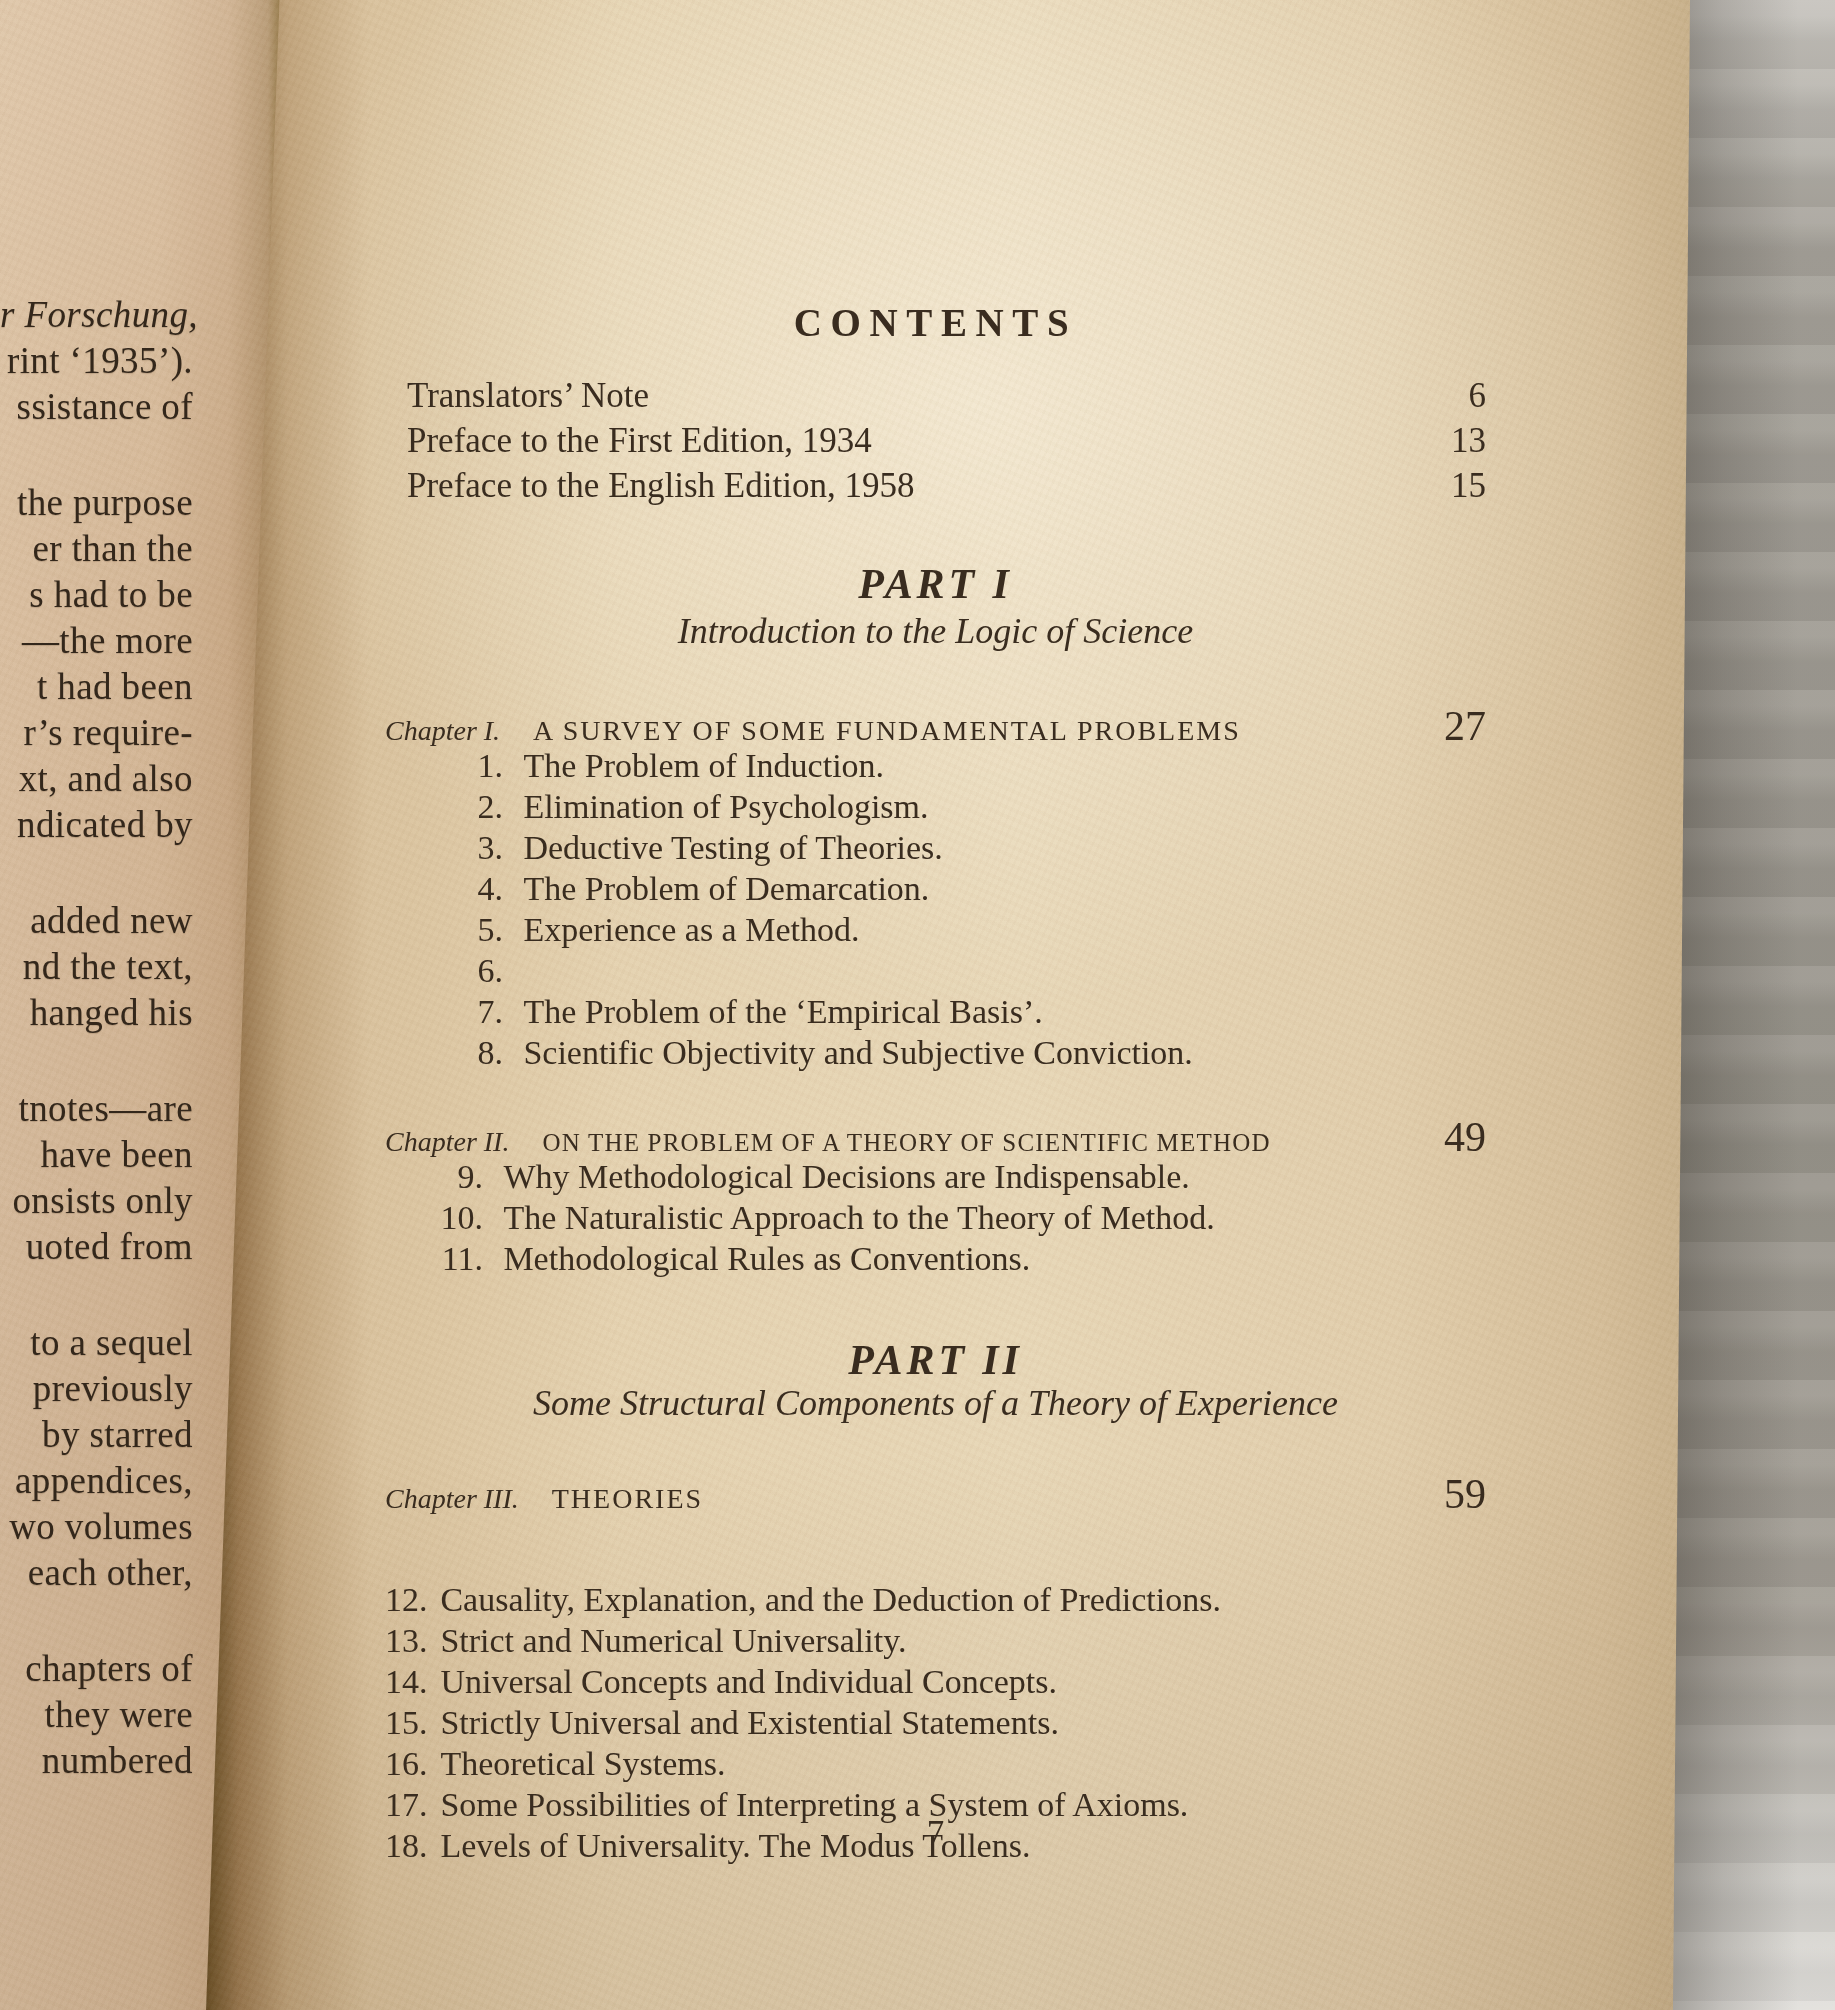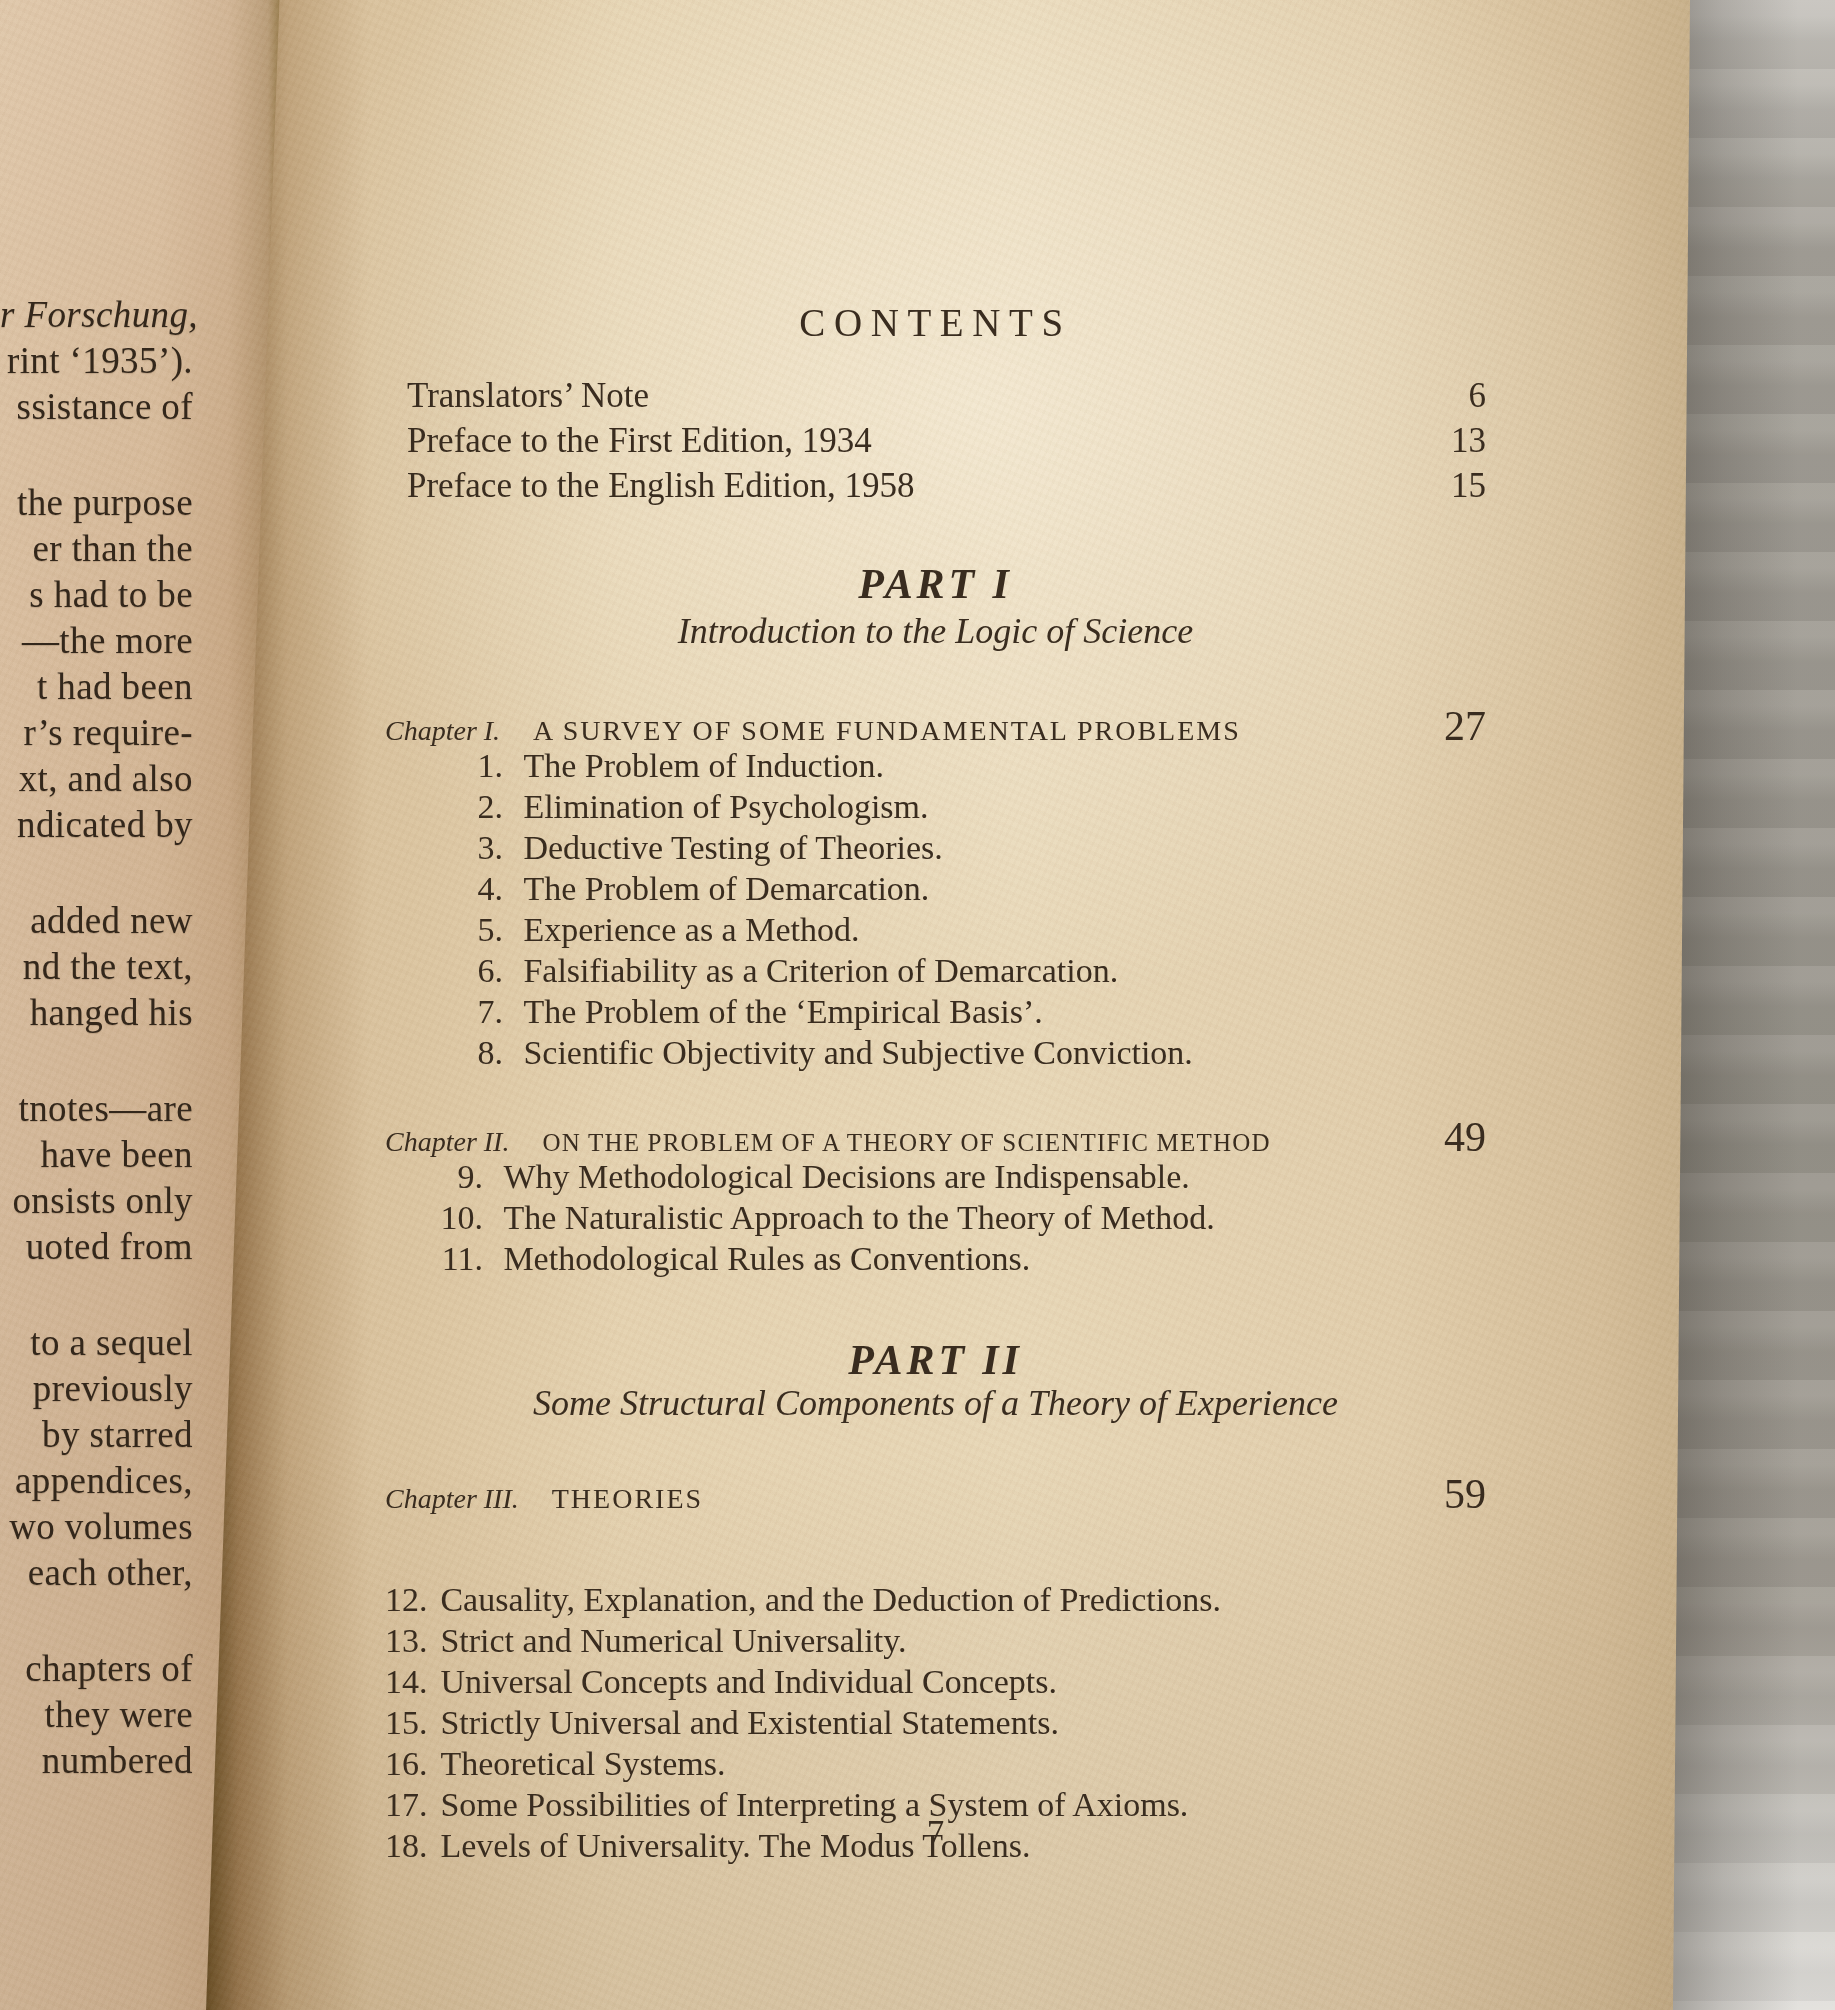--- a/index.html
+++ b/index.html
@@ -45,21 +45,21 @@
     font-size:37px;line-height:46px;letter-spacing:0.4px;
     text-shadow:0 0.8px 0.8px rgba(80,55,30,0.20);
   }
   .frag{white-space:nowrap;text-align:right;}
   .frag.italic{font-style:italic;}
   .frag.para{margin-top:50px;}
   
   .toc{position:absolute;left:385px;top:0;width:1101px;color:#392c1f;}
   .toc-title{
     position:absolute;top:300px;left:0;width:100%;text-align:center;
-    font-size:39px;letter-spacing:8.6px;font-weight:400;
+    font-size:39px;letter-spacing:8.6px;font-weight:700;
   }
   .front-matter{position:absolute;top:373px;left:0;width:100%;}
   .fm-row{display:flex;justify-content:space-between;align-items:baseline;
     font-size:35px;line-height:45px;}
   .fm-row .fm-label{padding-left:22px;}
   .part-head{
     position:absolute;left:0;width:100%;text-align:center;
     font-style:italic;font-size:42px;letter-spacing:3.9px;font-weight:600;
   }
   .part-sub{
@@ -174,21 +174,20 @@
     <div class="item-row">
         <span class="num">4.</span>
         <span class="txt">The Problem of Demarcation.</span>
       </div>
     <div class="item-row">
         <span class="num">5.</span>
         <span class="txt">Experience as a Method.</span>
       </div>
     <div class="item-row">
         <span class="num">6.</span>
-        <span class="txt">Falsifiability as a Criterion of Demarcation.</span>
       </div>
     <div class="item-row">
         <span class="num">7.</span>
         <span class="txt">The Problem of the ‘Empirical Basis’.</span>
       </div>
     <div class="item-row">
         <span class="num">8.</span>
         <span class="txt">Scientific Objectivity and Subjective Conviction.</span>
       </div>
   </div>

